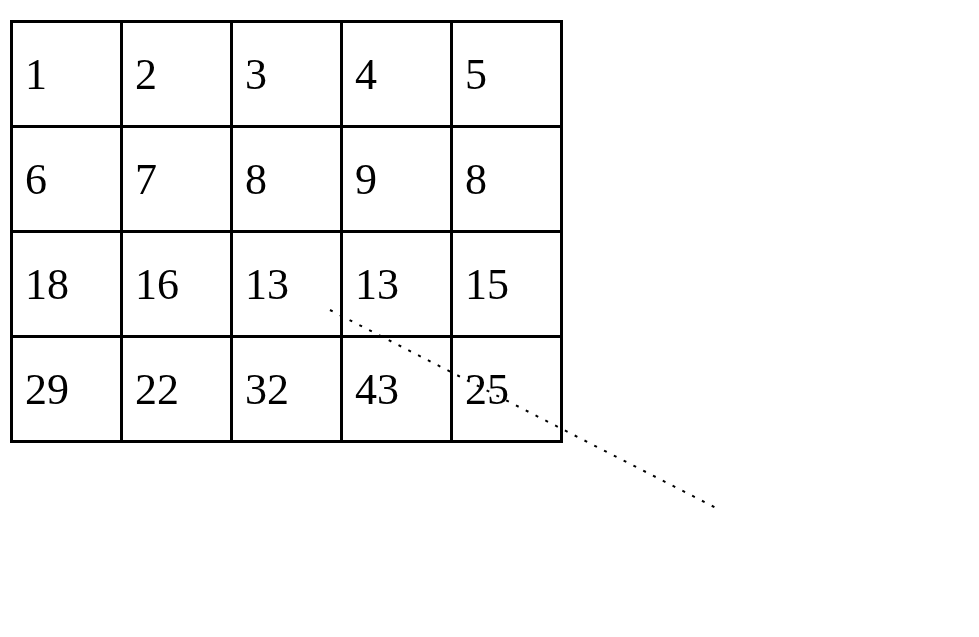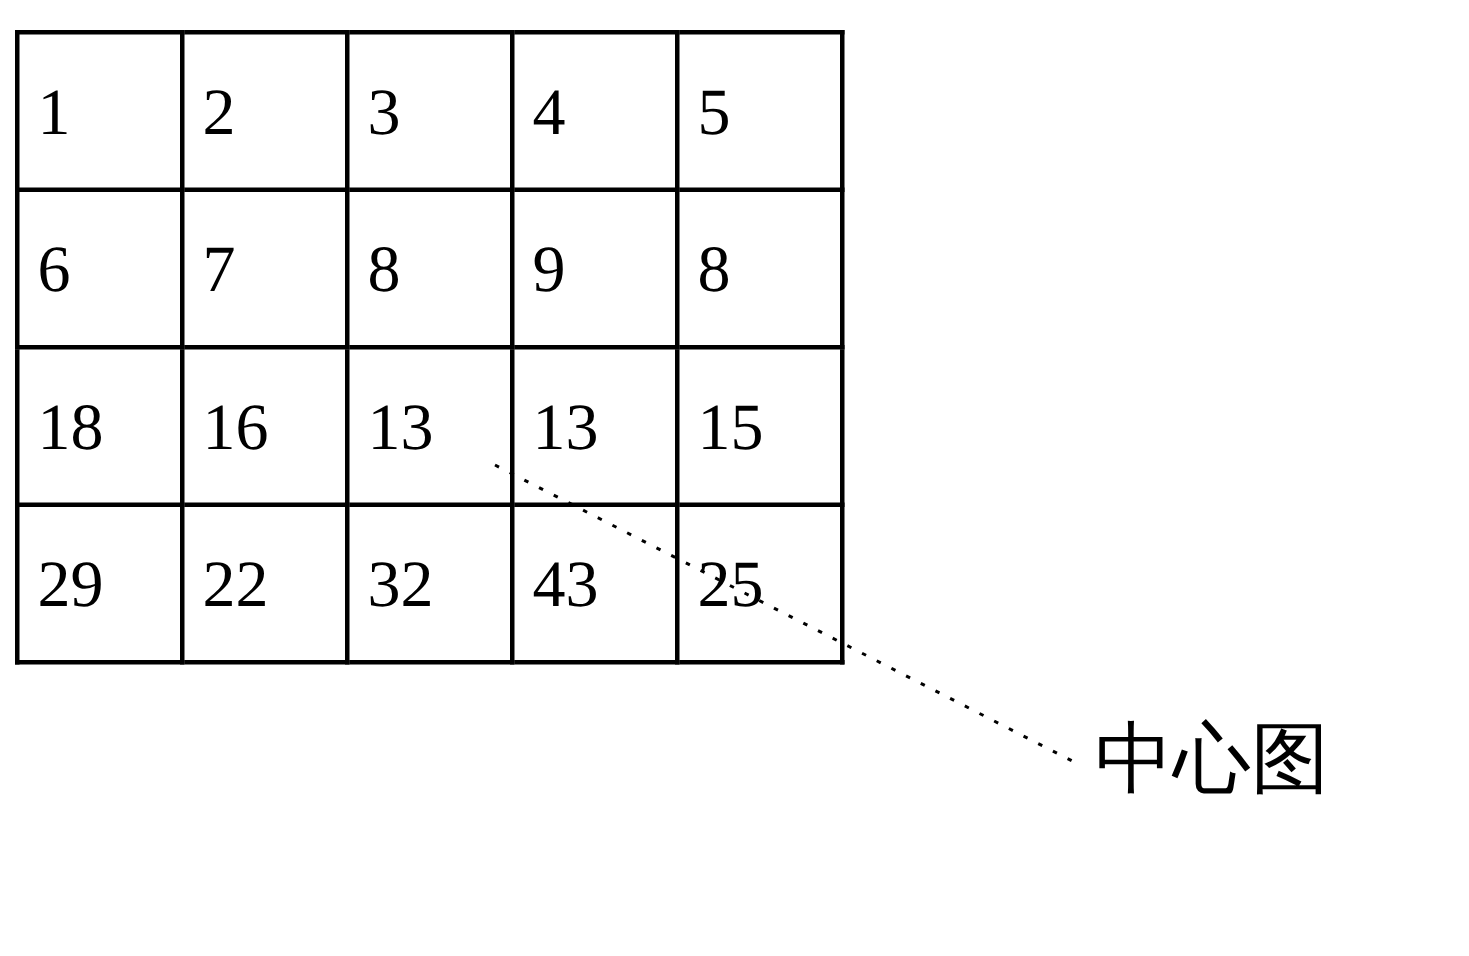--- a/index.html
+++ b/index.html
@@ -77,14 +77,13 @@
     <td>25</td>
   </tr>
 </tbody>
   </table>
 
 <svg class="leader-svg" width="979" height="637">
   <line x1="330" y1="310" x2="720" y2="510" stroke="#000" stroke-width="2" stroke-dasharray="3,8"></line>
 </svg>
 
 <div class="caption">
-  <div>中心图</div>
 </div>
 
 </body></html>

